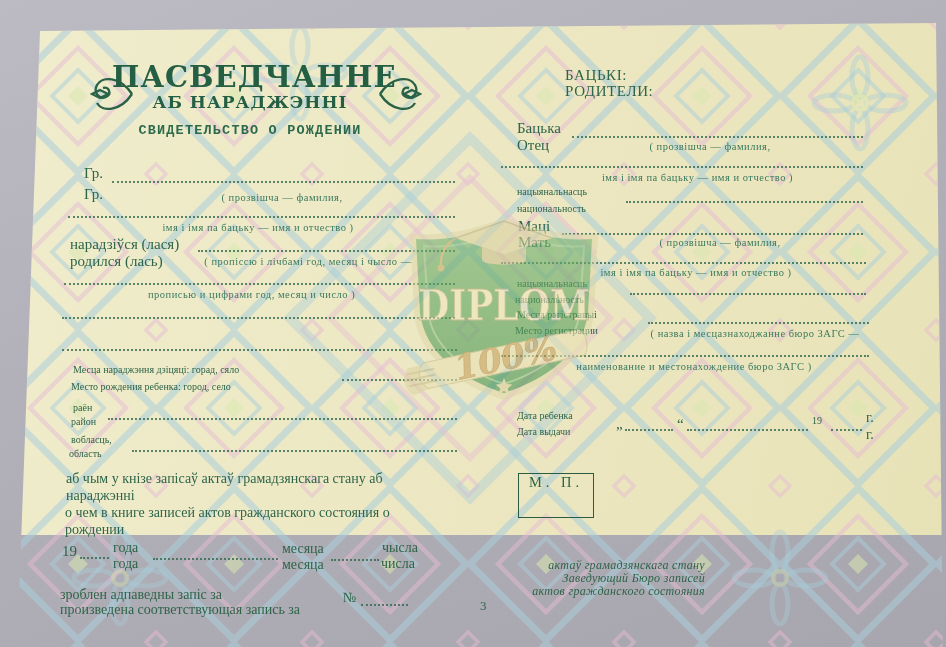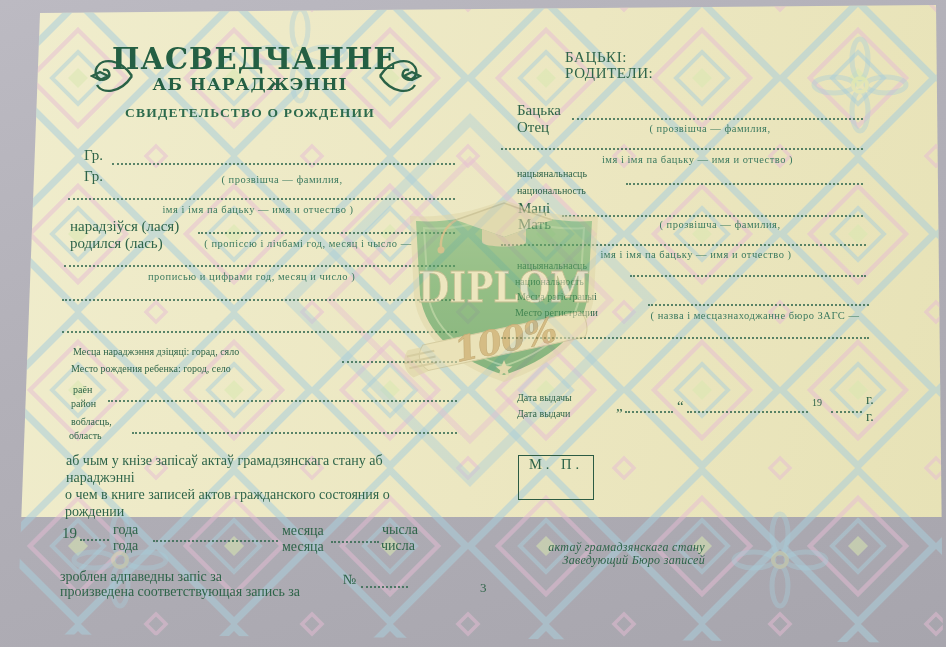--- a/index.html
+++ b/index.html
@@ -2,21 +2,21 @@
 <html><head>
 <meta charset="utf-8">
 <style>
   html,body{margin:0;padding:0;}
   body{
     width:946px;height:647px;overflow:hidden;position:relative;
     background:linear-gradient(160deg,#bcbac2 0%,#b2b0b8 40%,#a7a5ad 100%);
     font-family:"Liberation Serif",serif;
   }
   #paper{
-    position:absolute;left:0;top:0;width:946px;height:517px;
+    position:absolute;left:0;top:18px;width:946px;height:517px;
     clip-path:polygon(40px 13px,936px 5px,943px 643px,17px 634px);
     background:linear-gradient(105deg,#f0edcd 0%,#ece7c1 55%,#e7e2b6 100%);
   }
   #pattern{position:absolute;left:0;top:0;}
   .lbl{position:absolute;color:#2e6449;font-size:15px;white-space:nowrap;line-height:1.05;}
   .md{font-size:10px;}
   .sm{font-size:14px;}
   .hint{
     position:absolute;color:#3c7a5f;font-size:10.5px;letter-spacing:.5px;
     text-align:center;white-space:nowrap;line-height:1;
@@ -26,21 +26,21 @@
   .caps{letter-spacing:.6px;}
   #title1,#title2{
     position:absolute;left:112px;width:276px;text-align:center;
     font-family:"DejaVu Serif",serif;font-weight:bold;color:#24604364;
     color:#245f43;letter-spacing:1px;
   }
   #title1{top:42px;font-size:29px;}
   #title2{top:74px;font-size:17px;}
   #subtitle{
     position:absolute;left:95px;top:105px;width:310px;text-align:center;
-    color:#2c6a4c;font-weight:bold;font-size:13.5px;letter-spacing:1.2px;white-space:nowrap;
+    color:#2c6a4c;font-weight:bold;font-size:13.5px;letter-spacing:1.2px;white-space:nowrap;font-family:Liberation Mono, monospace;
   }
   .flourish{position:absolute;width:46px;height:48px;}
   #seal-box{
     position:absolute;left:518px;top:455px;width:74px;height:43px;
     border:1.5px solid #2c5b43;display:flex;align-items:flex-start;justify-content:center;
   }
   #seal-box span{color:#2e6449;font-size:14.5px;letter-spacing:4px;}
   #signature{
     position:absolute;left:487px;top:541px;width:218px;text-align:right;
     font-style:italic;color:#2e6449;font-size:12px;line-height:12.8px;letter-spacing:.3px;
@@ -178,39 +178,41 @@
   <div class="lbl md" style="left:517px;top:261px">нацыянальнасць</div>
   <div class="dots" style="left:630px;top:275px;width:236px"></div>
   <div class="lbl md" style="left:515px;top:277px">национальность</div>
 
   <div class="lbl md" style="left:517px;top:292px">Месца рэгістрацыі</div>
   <div class="dots" style="left:648px;top:304px;width:221px"></div>
   <div class="lbl md" style="left:515px;top:308px">Место регистрации</div>
   <div class="hint" style="left:648px;top:311px;width:214px">( назва і месцазнаходжанне бюро ЗАГС —</div>
 
   <div class="dots" style="left:501px;top:337px;width:368px"></div>
-
-  <div class="lbl md" style="left:517px;top:393px">Дата выдачы</div>
+  <div class="hint" style="left:570px;top:344px;width:248px">наименование и местонахождение бюро ЗАГС )</div>
+
+  <div class="lbl md" style="left:517px;top:393px">Дата ребенка</div>
   <div class="lbl md" style="left:517px;top:409px">Дата выдачи</div>
   <div class="q" style="left:616px;top:398px">„</div>
   <div class="dots" style="left:625px;top:411px;width:48px"></div>
   <div class="q" style="left:677px;top:398px">“</div>
   <div class="dots" style="left:687px;top:411px;width:121px"></div>
   <div class="lbl md" style="left:812px;top:398px">19</div>
   <div class="dots" style="left:831px;top:411px;width:31px"></div>
   <div class="lbl sm" style="left:866px;top:393px">г.</div>
   <div class="lbl sm" style="left:866px;top:410px">г.</div>
 
   <div id="seal-box">
     <span>М. П.</span>
   </div>
 
   <div id="signature">
     <div>актаў грамадзянскага стану</div>
     <div>Заведующий  Бюро  записей</div>
+    <div>актов гражданского состояния</div>
   </div>
 
   <svg id="watermark" width="220" height="200" viewBox="0 0 220 200">
     <defs>
       <linearGradient id="shg" x1="0" y1="0" x2="0" y2="1">
         <stop offset="0" stop-color="#74b273"></stop>
         <stop offset=".5" stop-color="#55a15a"></stop>
         <stop offset="1" stop-color="#3f8f4e"></stop>
       </linearGradient>
     </defs>

